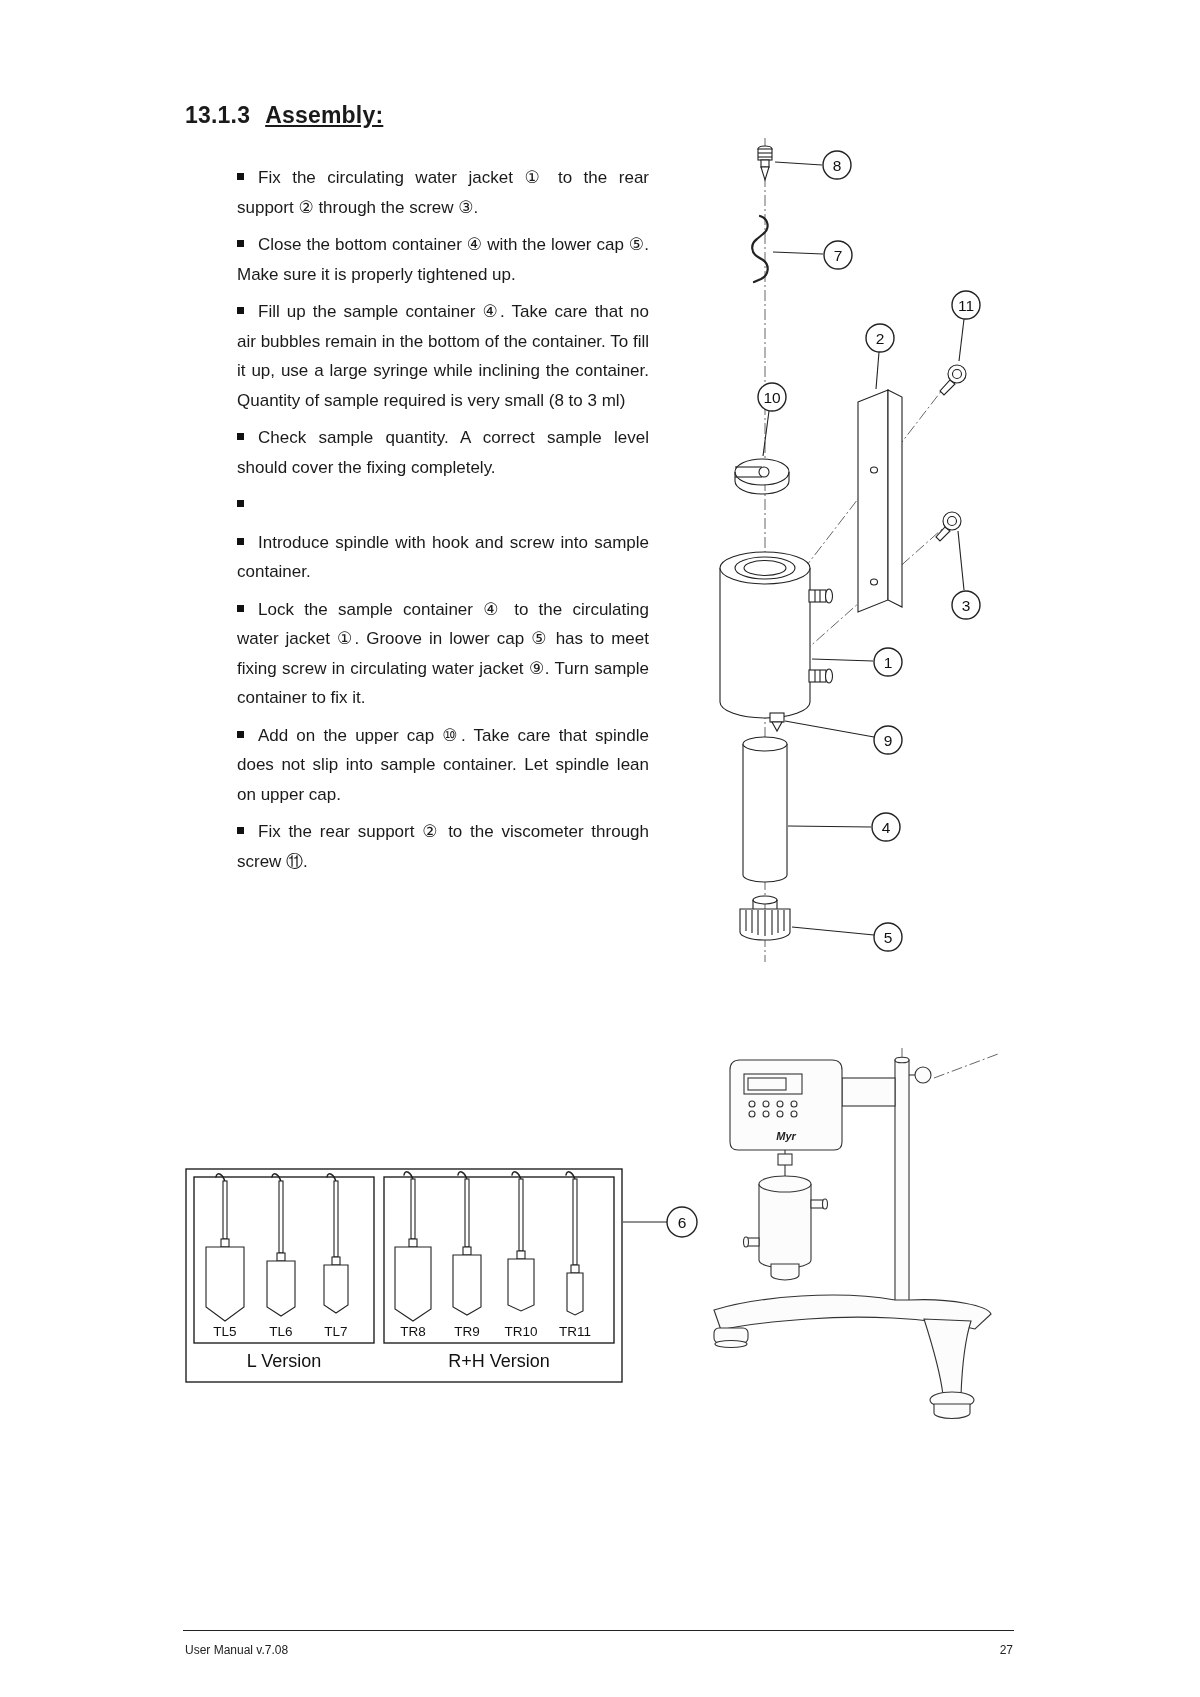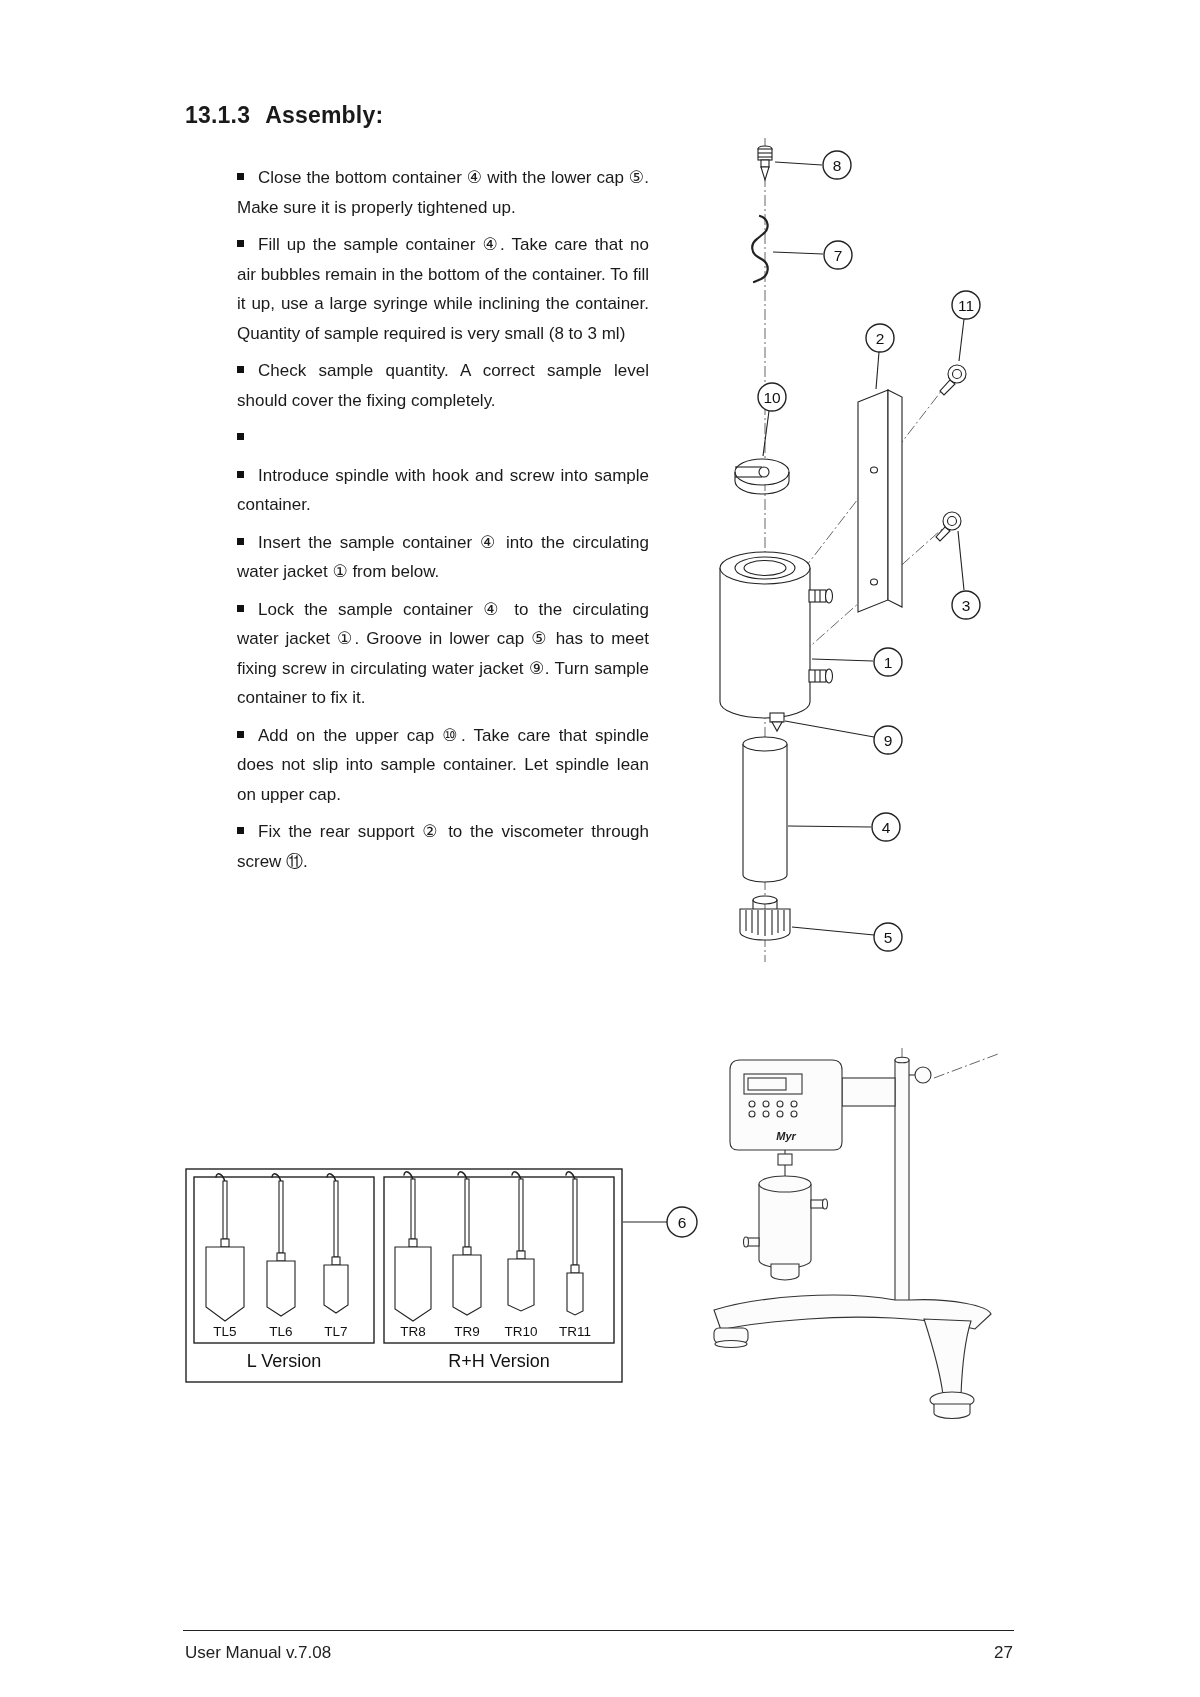--- a/index.html
+++ b/index.html
@@ -3,21 +3,21 @@
 <meta charset="utf-8">
 <style>
   * { margin:0; padding:0; box-sizing:border-box; }
   html,body { background:#ffffff; }
   body {
     width:1200px; height:1697px; position:relative; overflow:hidden;
     font-family:"Liberation Sans","DejaVu Sans",sans-serif; color:#1a1a1a;
   }
   .page { position:absolute; inset:0; }
 
-  .title { position:absolute; left:185px; top:102px; font-size:23px; font-weight:700; letter-spacing:.2px; }
+  .title { position:absolute; left:185px; top:102px; font-size:23px; font-weight:700; letter-spacing:.2px;text-decoration:underline; }
   .title .num { display:inline-block; margin-right:15px; }
 
   .instructions { position:absolute; left:237px; top:163px; width:412px; font-size:17px; line-height:29.5px; }
   .instruction { text-align:justify; margin-bottom:8px; }
   .sq { display:inline-block; width:7px; height:7px; background:#111; margin-right:14px; transform:translateY(-3px); }
 
   .diagram { position:absolute; }
   .exploded   { left:690px; top:130px; }
   .machine-svg{ left:690px; top:1048px; }
   .spindle-svg{ left:185px; top:1165px; }
@@ -34,38 +34,38 @@
   .callout-circle { fill:#fff; stroke:#222; stroke-width:1.4; }
   .callout-text { font-size:15.5px; text-anchor:middle; fill:#111; }
   .boxline { fill:none; stroke:#222; stroke-width:1.4; }
   .spindle-label { font-size:13.5px; text-anchor:middle; fill:#111; }
   .version-label { font-size:18px; text-anchor:middle; fill:#111; }
   .machine { stroke:#333; stroke-width:1.1; fill:#fcfcfc; }
   g.machine * { stroke:#333; stroke-width:1.1; fill:#fcfcfc; }
   .brand { font-size:11px; font-weight:700; font-style:italic; text-anchor:middle; fill:#222; stroke:none; }
 
   .footer-rule { position:absolute; left:183px; top:1630px; width:831px; border-top:1.7px solid #222; }
-  .footer { position:absolute; left:185px; top:1643px; width:828px; display:flex; justify-content:space-between; font-size:17px; color:#222; }
+  .footer { position:absolute; left:185px; top:1643px; width:828px; display:flex; justify-content:space-between; font-size:12px; color:#222; }
 </style>
 </head>
 <body>
 
 <div class="page">
 
   <h1 class="title">
     <span class="num">13.1.3</span><span>Assembly:</span>
   </h1>
 
   <div class="instructions">
+    <p class="instruction"><span class="sq"></span><span>Fix the circulating water jacket ① to the rear support ② through the screw ③.</span></p>
     <p class="instruction"><span class="sq"></span><span>Close the bottom container ④ with the lower cap ⑤. Make sure it is properly tightened up.</span></p>
     <p class="instruction"><span class="sq"></span><span>Fill up the sample container ④. Take care that no air bubbles remain in the bottom of the container. To fill it up, use a large syringe while inclining the container. Quantity of sample required is very small (8 to 3 ml)</span></p>
     <p class="instruction"><span class="sq"></span><span>Check sample quantity. A correct sample level should cover the fixing completely.</span></p>
     <p class="instruction"><span class="sq"></span></p>
     <p class="instruction"><span class="sq"></span><span>Introduce spindle with hook and screw into sample container.</span></p>
-    <p class="instruction"><span class="sq"></span><span>Insert the sample container ④ into the circulating water jacket ① from below.</span></p>
     <p class="instruction"><span class="sq"></span><span>Lock the sample container ④ to the circulating water jacket ①. Groove in lower cap ⑤ has to meet fixing screw in circulating water jacket ⑨. Turn sample container to fix it.</span></p>
     <p class="instruction"><span class="sq"></span><span>Add on the upper cap ⑩. Take care that spindle does not slip into sample container. Let spindle lean on upper cap.</span></p>
     <p class="instruction"><span class="sq"></span><span>Fix the rear support ② to the viscometer through screw ⑪.</span></p>
   </div>
 
   <svg class="diagram exploded" width="320" height="840" viewBox="0 0 320 840">
 
     <line class="dashdot" x1="75" y1="8" x2="75" y2="832"></line>
     <line class="dashdot" x1="90" y1="470" x2="266" y2="242"></line>
     <line class="dashdot" x1="98" y1="536" x2="260" y2="392"></line>

